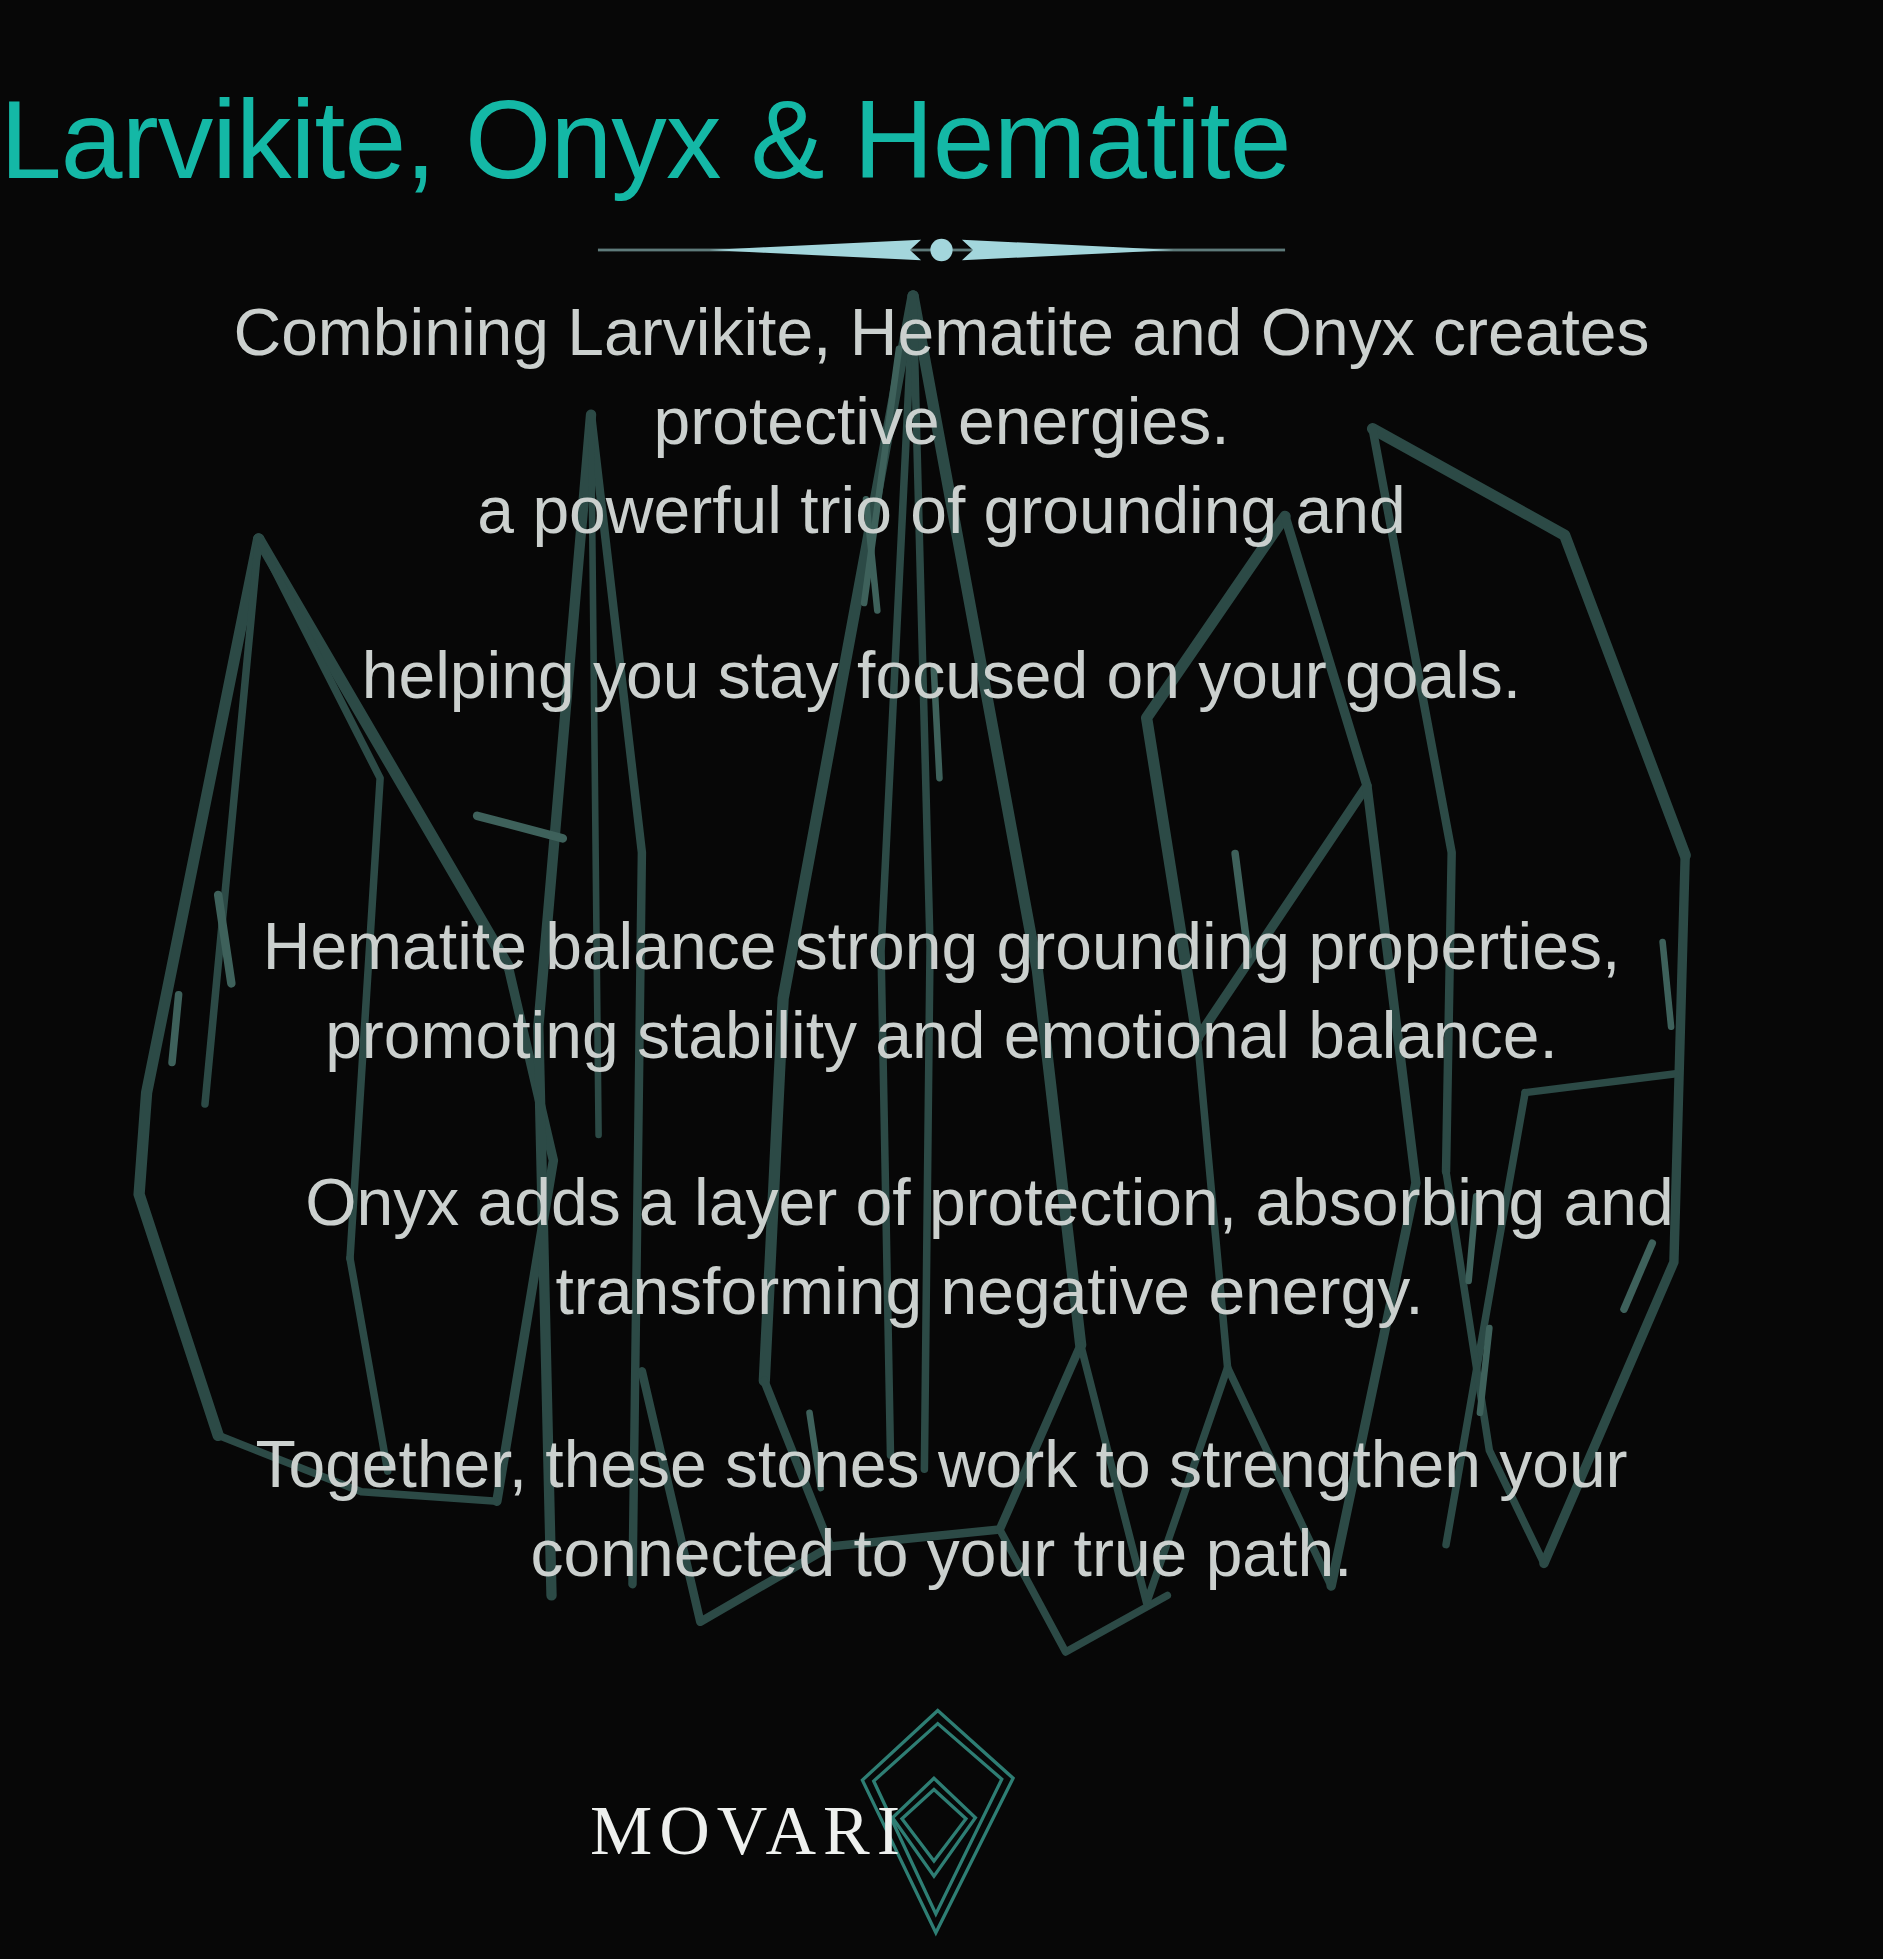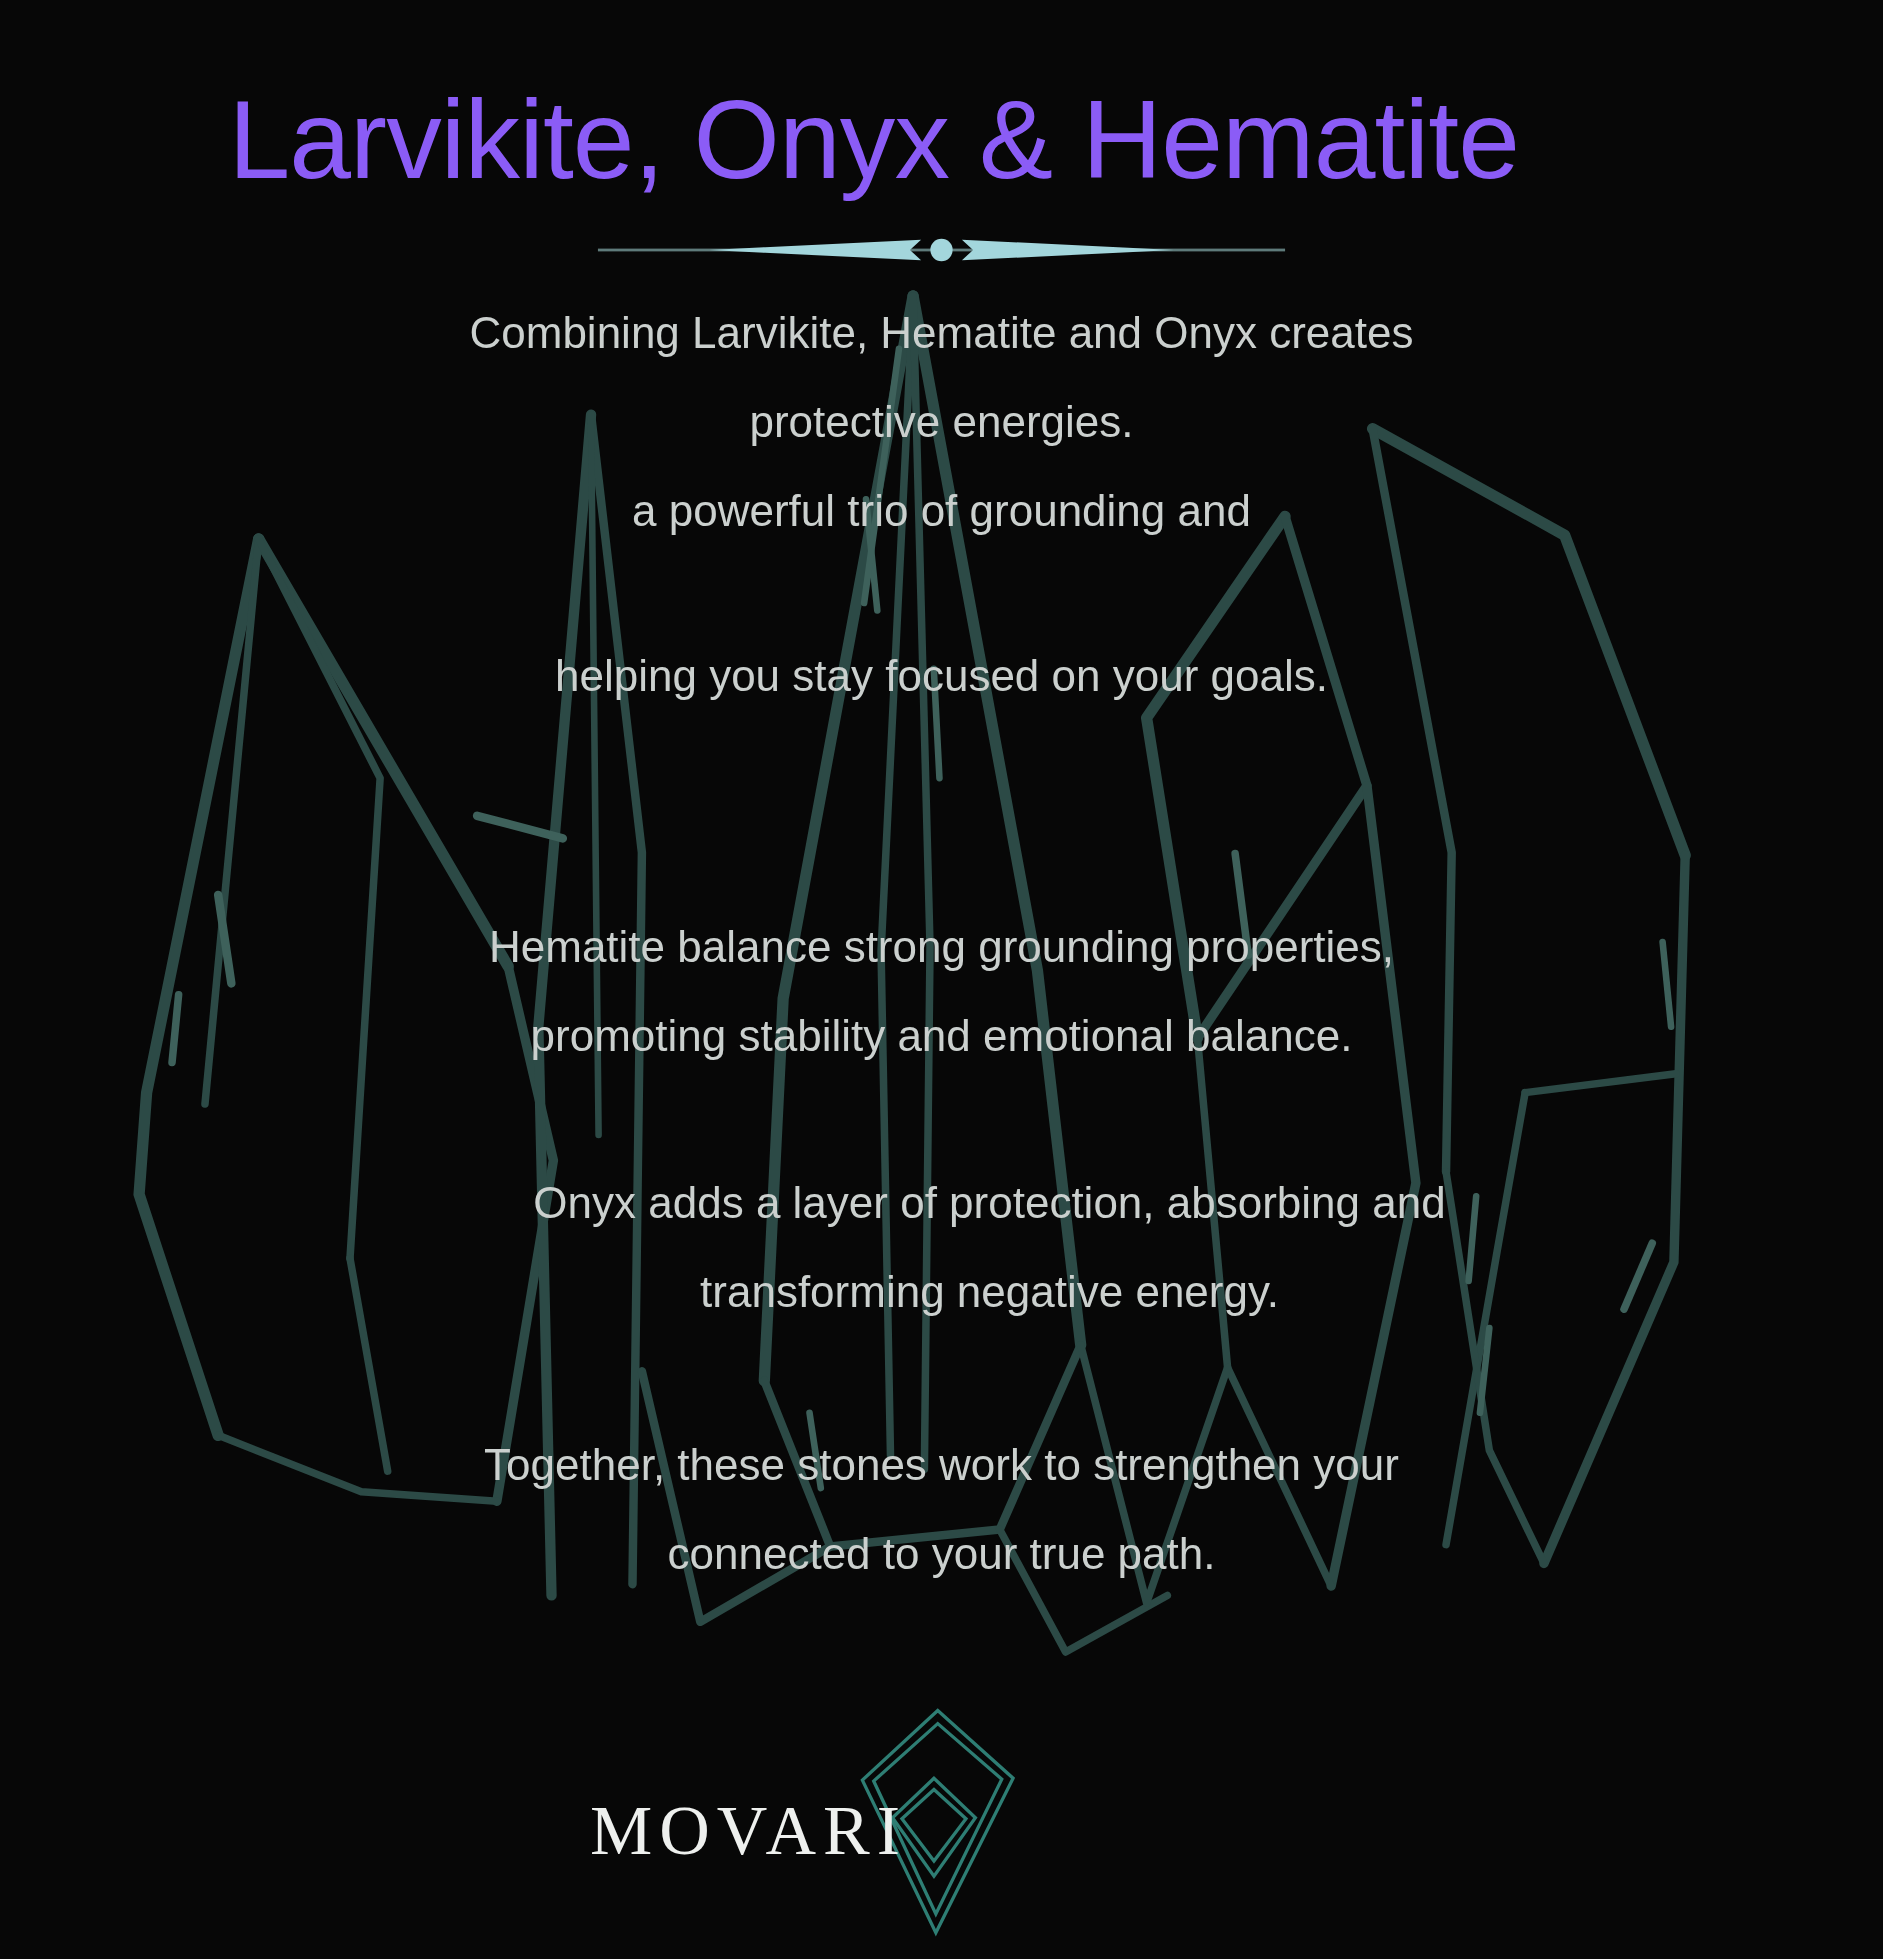--- a/index.html
+++ b/index.html
@@ -13,37 +13,37 @@
   .layer { position: absolute; }
 
   
   #crystal-svg { left: 75px; top: 264px; width: 1695px; height: 1403px; }
   .crystal-stroke   { stroke: #2c4a46; fill: none; stroke-linecap: round; stroke-linejoin: round; }
   .crystal-accent   { stroke: #3e615b; fill: none; stroke-linecap: round; stroke-linejoin: round; }
 
   
   .page-title {
     left: 0; top: 79px; width: 1519px;
-    text-align: right;
+    text-align: left;
     font-size: 111px;
     line-height: 122px;
     font-weight: 400;
-    color: #8b5cf6;
+    color: #14b8a6;
     letter-spacing: -0.9px;
   }
 
   
   #divider-svg { left: 593px; top: 237px; width: 697px; height: 26px; }
 
   
   .paragraph {
     left: 0; width: 1883px;
     text-align: center;
     color: #cbd0ce;
-    font-size: 44px;
+    font-size: 66px;
     line-height: 89px;
     font-weight: 400;
   }
   #para-1 { top: 288px; }
   #para-2 { top: 631px; }
   #para-3 { top: 902px; }
   #para-4 { top: 1158px; margin-left: 48px; }
   #para-5 { top: 1420px; }
 
   

